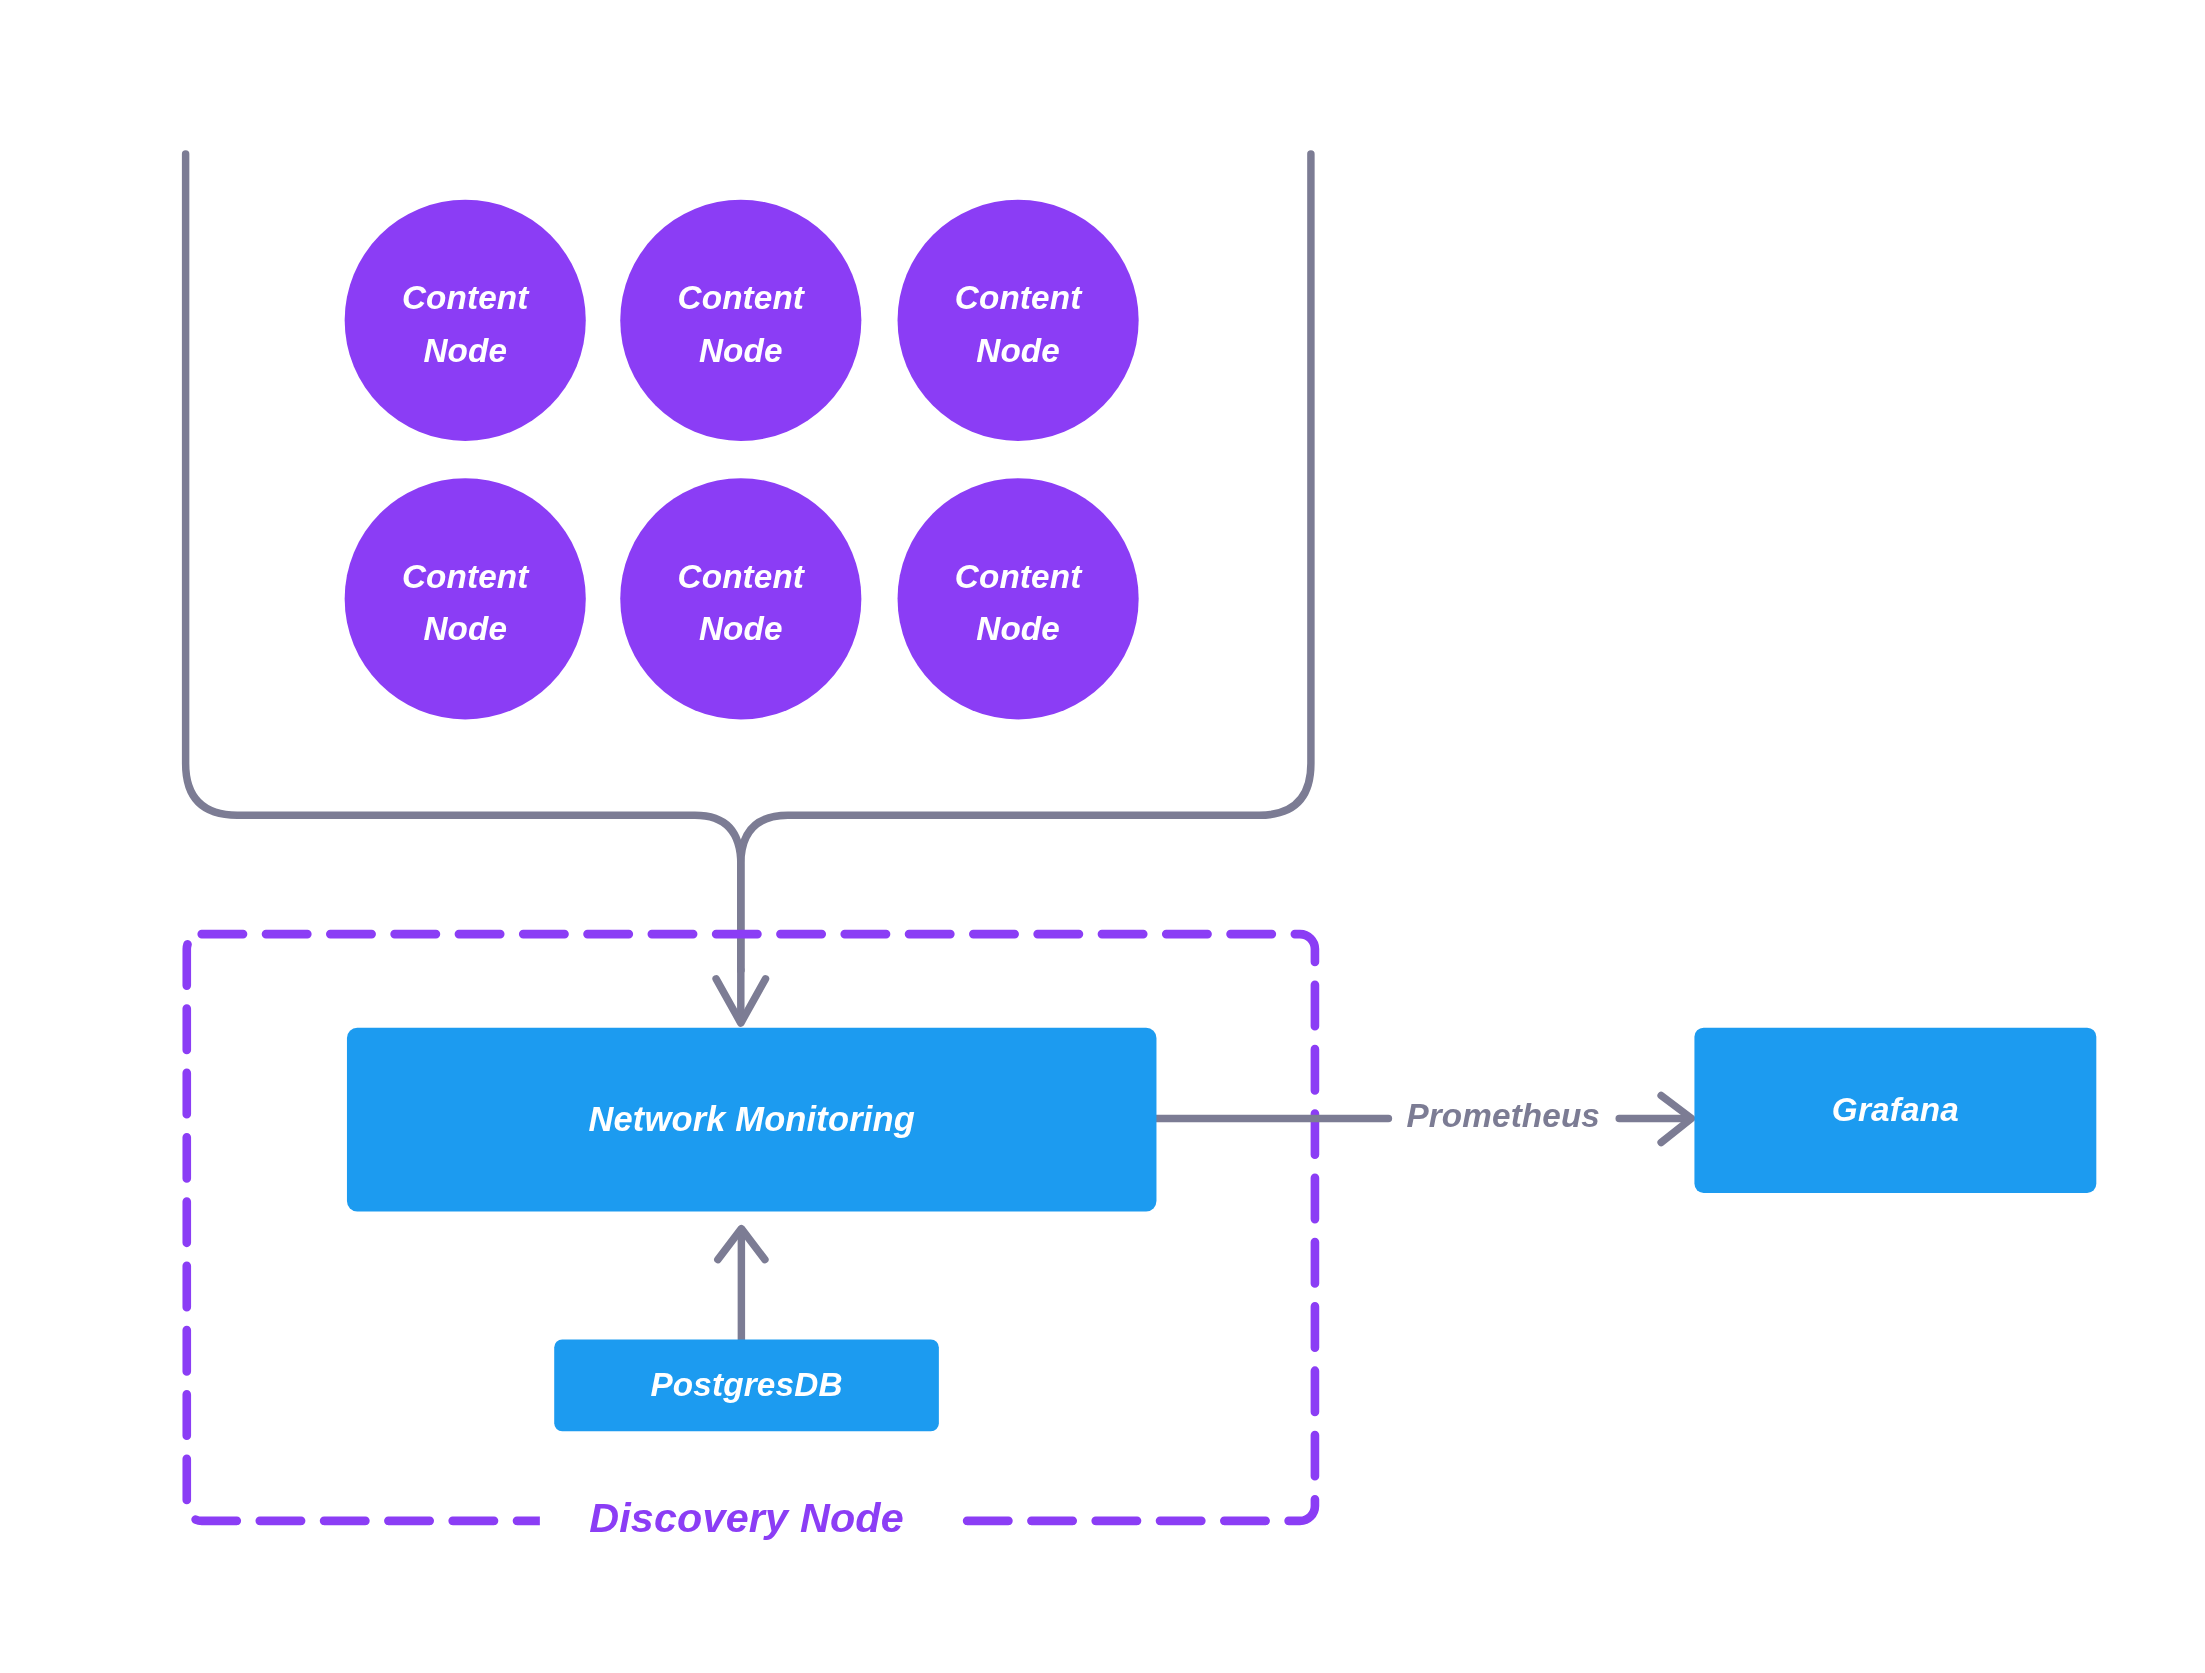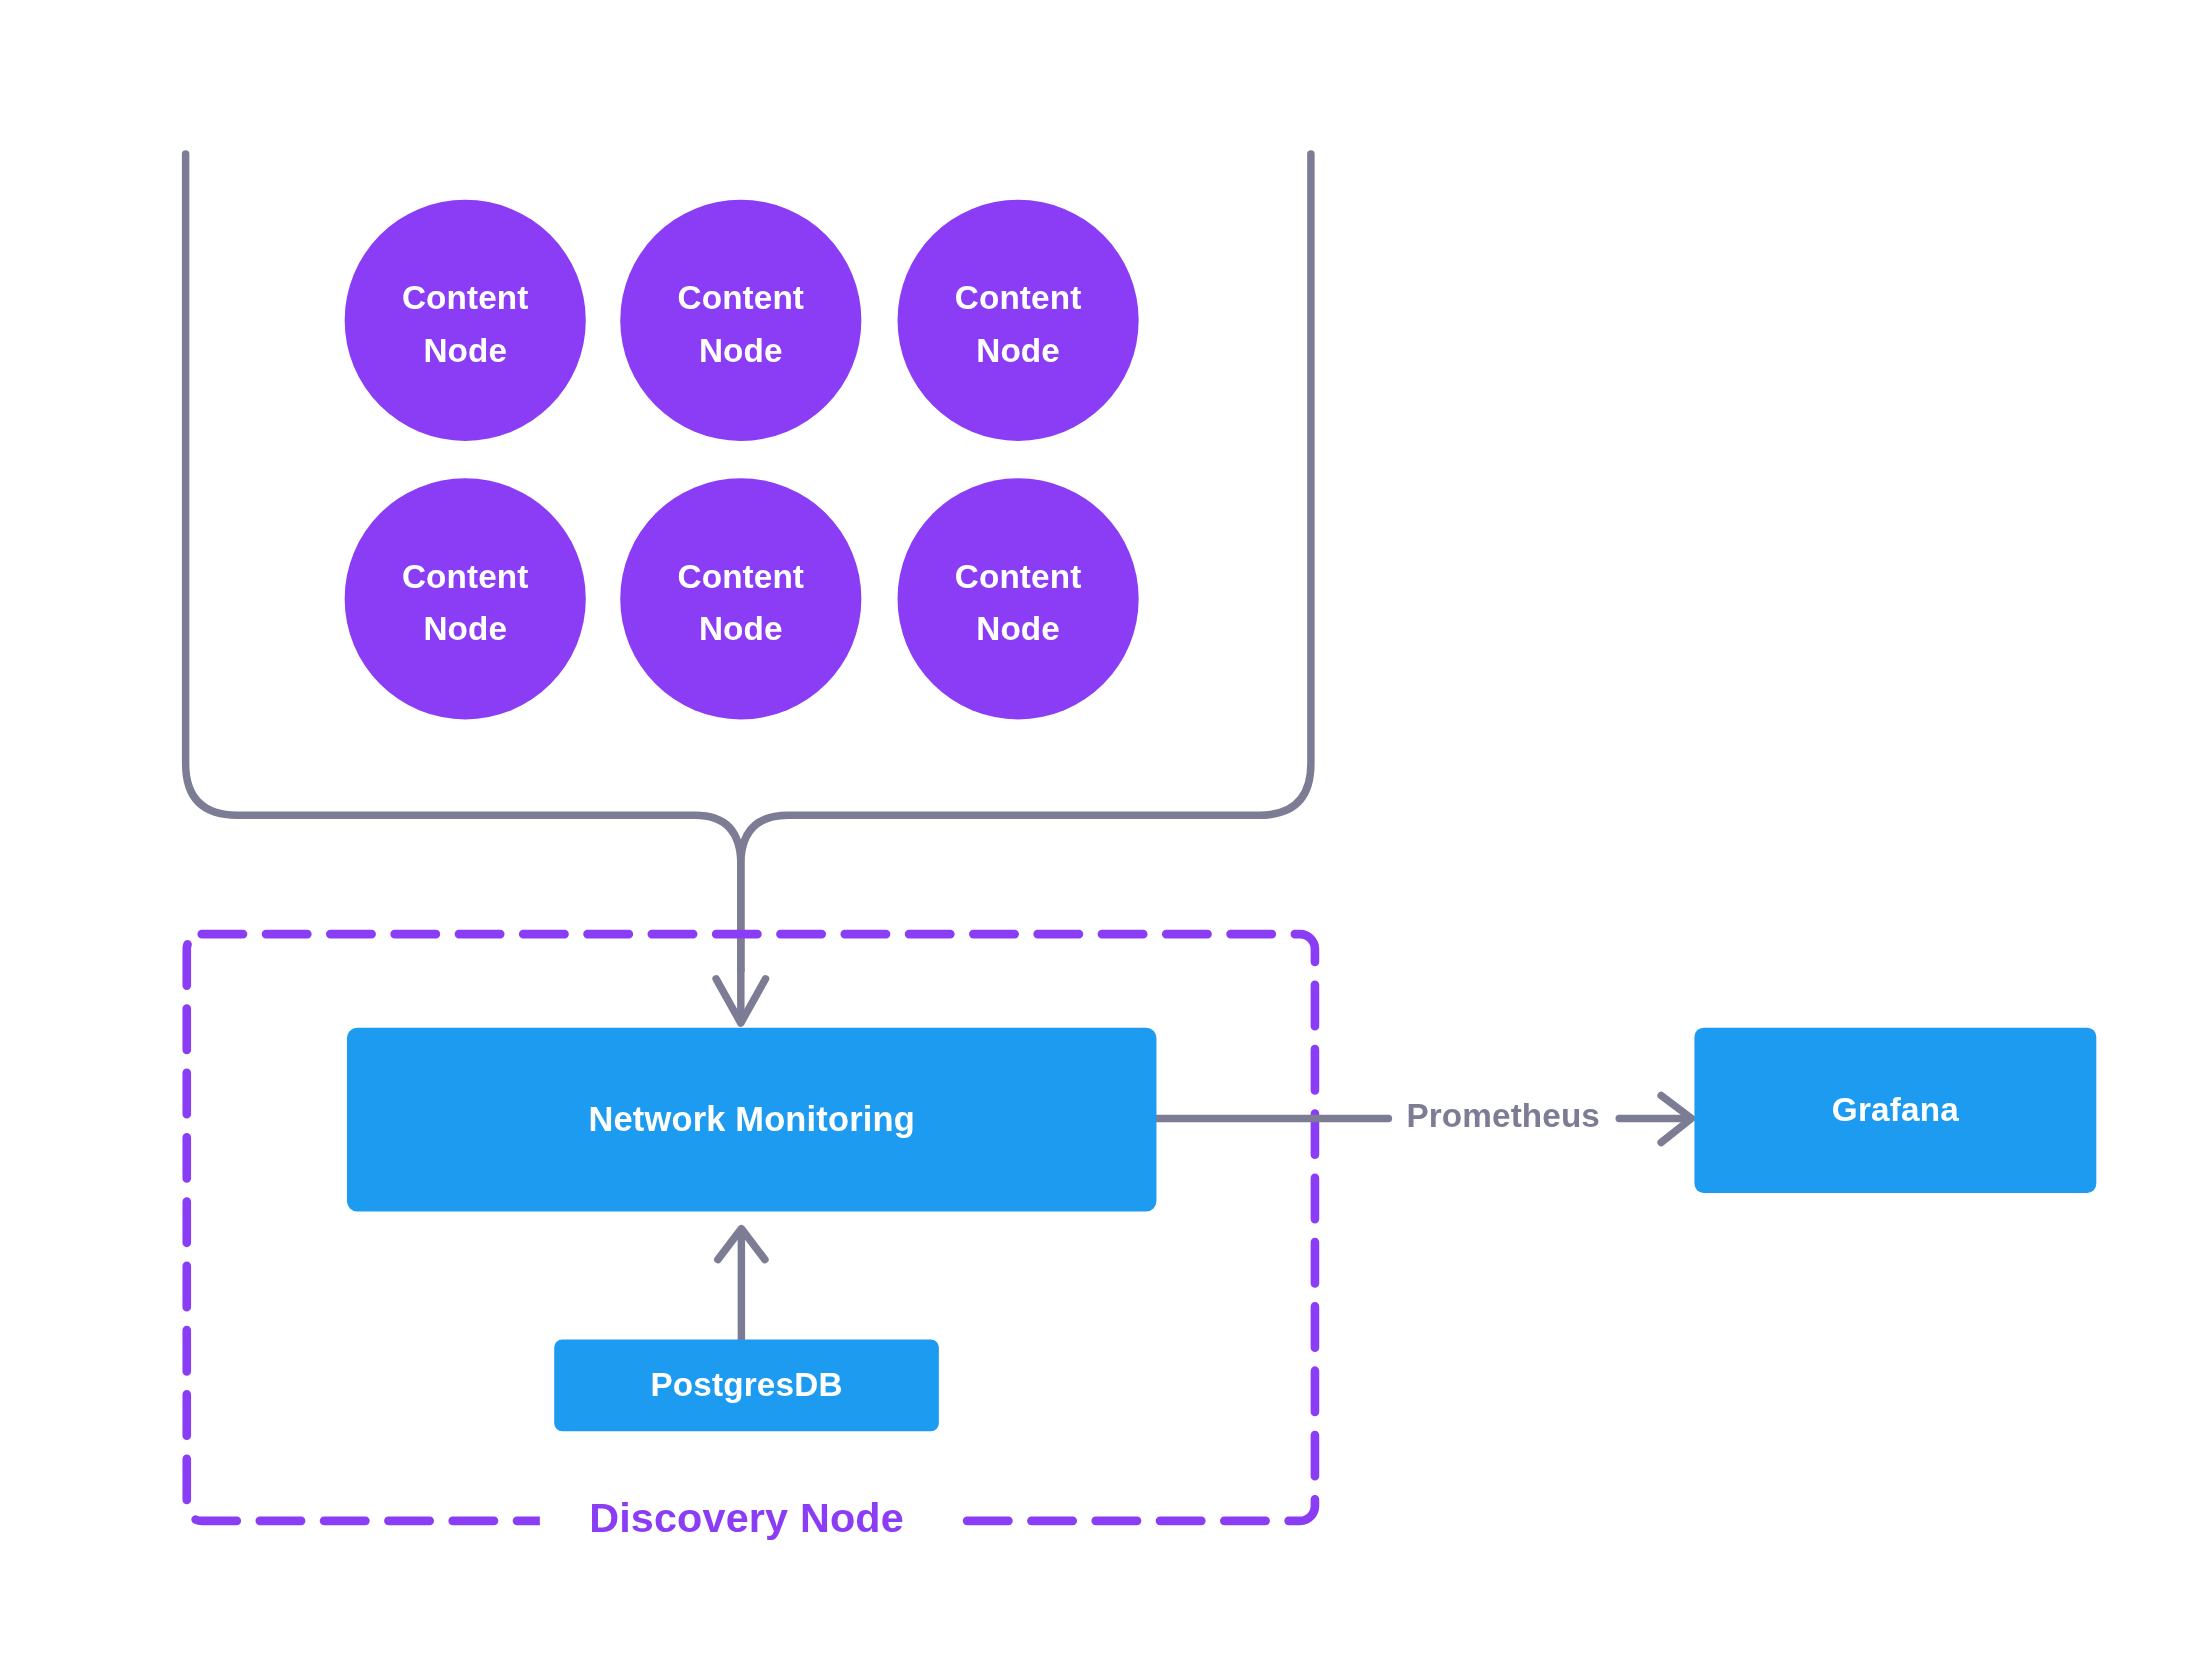--- a/index.html
+++ b/index.html
@@ -10,20 +10,21 @@
   }
   body {
     font-family: "Liberation Sans", "DejaVu Sans", sans-serif;
   }
   #stage {
     position: relative;
     width: 2205px;
     height: 1673px;
     background: #ffffff;
     overflow: hidden;
+    font-style: italic;
   }
   #diagram-svg {
     position: absolute;
     left: 0;
     top: 0;
     width: 2205px;
     height: 1673px;
   }
   .node-label {
     font-weight: bold;

